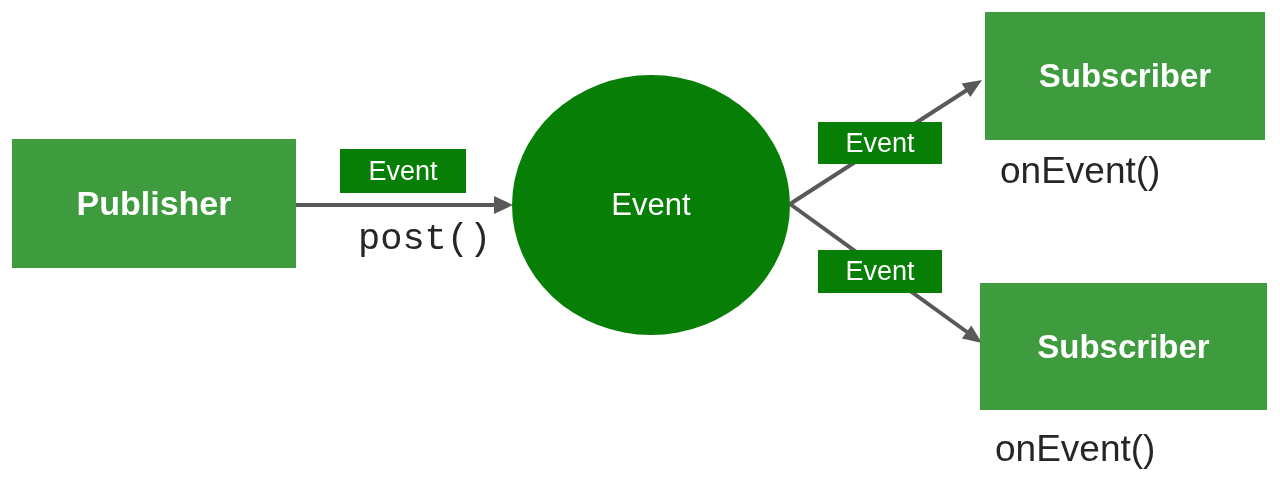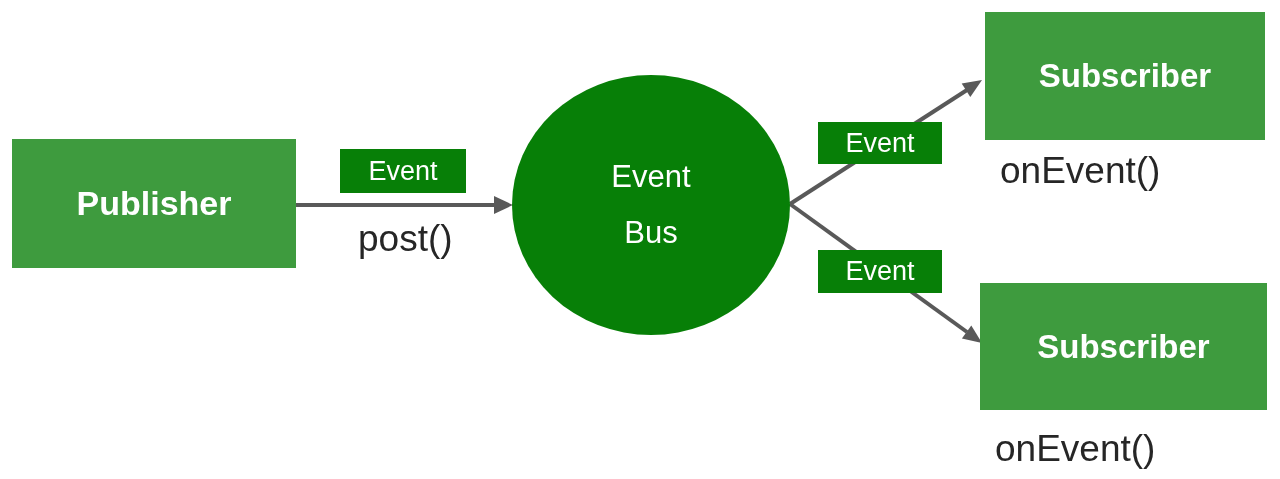--- a/index.html
+++ b/index.html
@@ -74,21 +74,21 @@
   .badge-top     { left: 818px; top: 122px; width: 124px; height: 42px; }
   .badge-bottom  { left: 818px; top: 250px; width: 124px; height: 43px; }
   .method {
     position: absolute;
     color: var(--label-dark, #262626);
     font-size: 37px;
     font-weight: 300;
     white-space: nowrap;
     text-align: right;
   }
-  .method-post          { left: 358px;  top: 218px; }
+  .method-post          { left: 358px;  top: 218px; font-family: Liberation Mono, monospace; }
   .method-onevent-top   { left: 1000px; top: 150px; }
   .method-onevent-bottom{ left: 995px;  top: 428px; }
 </style>
 </head>
 <body>
 
 <div class="canvas">
 
   <svg class="arrows" viewBox="0 0 1280 479" xmlns="http://www.w3.org/2000/svg">
 
@@ -105,21 +105,20 @@
   <div class="node publisher">
     <span>Publisher</span>
   </div>
 
   <div class="method method-post">post()</div>
 
   <div class="badge badge-publish">Event</div>
 
   <div class="bus">
     <div>Event</div>
-    <div>Bus</div>
   </div>
 
   <div class="badge badge-top">Event</div>
 
   <div class="badge badge-bottom">Event</div>
 
   <div class="node subscriber-top">
     <span>Subscriber</span>
   </div>
 

